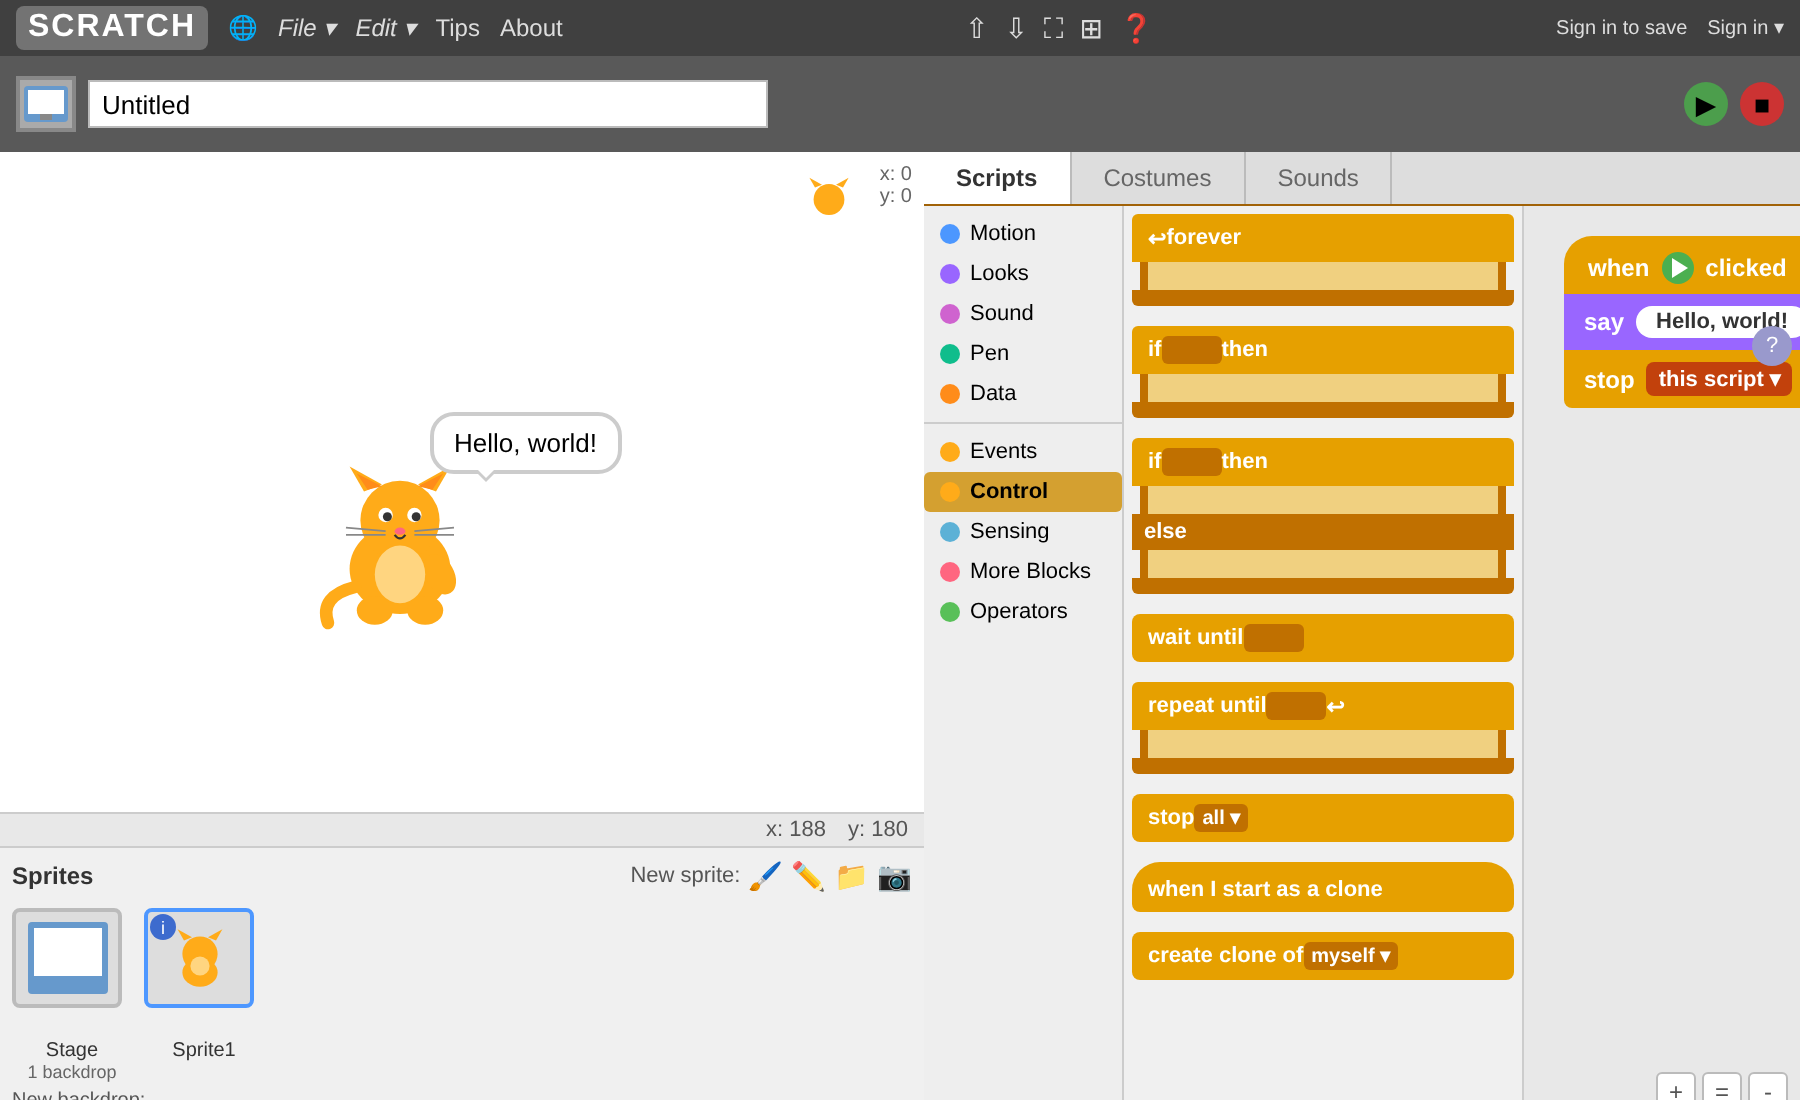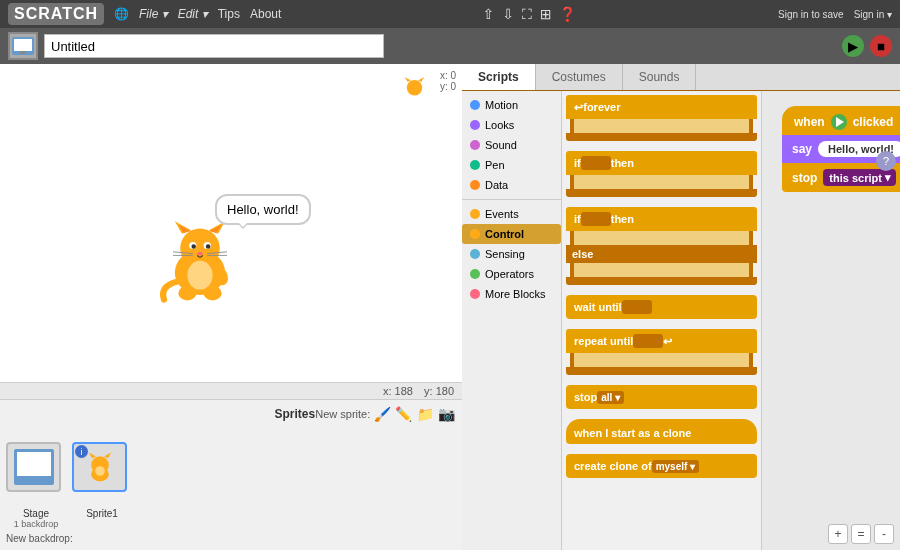--- a/index.html
+++ b/index.html
@@ -7,40 +7,40 @@
 
     
     #topbar { display: flex; align-items: center; background: #404040; height: 28px; padding: 0 8px; gap: 10px; }
     #scratch-logo { background: #737373; color: white; font-weight: bold; font-size: 16px; padding: 2px 6px; border-radius: 4px; letter-spacing: 1px; }
     .top-nav { color: #ddd; font-size: 12px; cursor: pointer; }
     .top-nav-dropdown { color: #ddd; font-size: 12px; cursor: pointer; font-style: italic; }
     .spacer { flex: 1; }
     .top-right { color: #ddd; font-size: 10px; cursor: pointer; }
 
     
-    #secondbar { display: flex; align-items: center; background: #595959; height: 36px; padding: 0 8px; gap: 6px; }
+    #secondbar { display: flex; align-items: center; background: #595959; height: 48px; padding: 0 8px; gap: 6px; }
     #stage-icon { width: 30px; height: 28px; border: 2px solid #888; background: #aaa; display: flex; align-items: center; justify-content: center; }
     #project-name { flex: 1; max-width: 340px; background: white; border: 1px solid #bbb; height: 24px; padding: 0 6px; font-size: 13px; }
     .control-btn { width: 22px; height: 22px; border-radius: 50%; border: none; cursor: pointer; }
     .green-btn { background: #4c9e4c; }
     .red-btn { background: #cc3333; }
 
     
     #main { display: flex; height: calc(550px - 64px); }
 
     
     #stage-area { width: 462px; display: flex; flex-direction: column; background: #e8e8e8; }
     #stage-canvas { width: 462px; height: 340px; background: white; position: relative; border-bottom: 1px solid #ccc; overflow: hidden; }
     .speech-bubble { position: absolute; left: 215px; top: 130px; background: white; border: 2px solid #ccc; border-radius: 12px; padding: 6px 10px; font-size: 13px; white-space: nowrap; }
     .speech-bubble::after { content: ''; position: absolute; bottom: -12px; left: 20px; border: 6px solid transparent; border-top-color: #ccc; }
     .speech-bubble::before { content: ''; position: absolute; bottom: -9px; left: 21px; border: 5px solid transparent; border-top-color: white; z-index: 1; }
 
     
     #sprites-panel { flex: 1; background: #f0f0f0; border-top: 1px solid #ccc; padding: 6px; display: flex; flex-direction: column; }
-    #sprites-header { display: flex; justify-content: flex-end; align-items: center; margin-bottom: 20px; }
+    #sprites-header { display: flex; justify-content: space-between; align-items: center; margin-bottom: 8px; }
     .sprites-label { font-size: 12px; font-weight: bold; color: #333; }
     .new-sprite-controls { display: flex; align-items: center; gap: 4px; font-size: 11px; color: #555; }
     .sprite-icon-btn { cursor: pointer; font-size: 14px; color: #555; }
     #sprites-list { display: flex; gap: 6px; flex-wrap: wrap; }
     .sprite-item { width: 60px; text-align: center; cursor: pointer; }
     .sprite-thumb { width: 55px; height: 50px; background: #ddd; border: 2px solid #bbb; border-radius: 4px; display: flex; align-items: center; justify-content: center; position: relative; overflow: hidden; }
     .sprite-thumb.selected { border-color: #4d97ff; }
     .sprite-name { font-size: 10px; color: #333; margin-top: 16px; }
     .sprite-info-badge { position: absolute; top: 1px; left: 1px; background: #3d6bce; color: white; border-radius: 50%; width: 13px; height: 13px; font-size: 9px; display: flex; align-items: center; justify-content: center; }
     #new-backdrop { font-size: 10px; color: #555; margin-top: 4px; }
@@ -262,26 +262,26 @@
         </div>
         <div class="cat-item" style="background:#d4a030;border-radius:3px;">
           <div class="cat-dot" style="background:#ffab19;"></div>
           <span style="font-weight:bold;">Control</span>
         </div>
         <div class="cat-item">
           <div class="cat-dot" style="background:#5cb1d6;"></div>
           <span>Sensing</span>
         </div>
         <div class="cat-item">
+          <div class="cat-dot" style="background:#ff6680;"></div>
+          <span>More Blocks</span>
+        </div>
+        <div class="cat-item">
           <div class="cat-dot" style="background:#59c059;"></div>
           <span>Operators</span>
-        </div>
-        <div class="cat-item">
-          <div class="cat-dot" style="background:#ff6680;"></div>
-          <span>More Blocks</span>
         </div>
       </div>
 
       <div id="blocks-list">
 
         <div style="position:relative;">
           <div class="block block-orange" style="width:100%;border-radius:3px 3px 0 0;">
             <span>↩</span>
             <span>forever</span>
           </div>
@@ -368,21 +368,21 @@
             <span>clicked</span>
           </div>
           
           <div style="background:#9966ff;padding:6px 10px;display:flex;align-items:center;gap:6px;font-size:12px;color:white;font-weight:bold;">
             <span>say</span>
             <span style="background:white;color:#333;border-radius:12px;padding:2px 10px;font-size:11px;">Hello, world!</span>
           </div>
           
           <div style="background:#e6a000;padding:6px 10px;display:flex;align-items:center;gap:6px;font-size:12px;color:white;font-weight:bold;border-radius:0 0 4px 4px;">
             <span>stop</span>
-            <span style="background:#701a75;color:white;border-radius:4px;padding:2px 6px;font-size:11px;display:inline-flex;align-items:center;gap:3px;justify-content:center;">
+            <span style="background:#c2410c;color:white;border-radius:4px;padding:2px 6px;font-size:11px;display:inline-flex;align-items:center;gap:3px;justify-content:center;">
               <span>this script</span>
               <span>▾</span>
             </span>
           </div>
         </div>
 
         <div id="help-btn">?</div>
 
         <div class="zoom-controls">
           <div class="zoom-btn">+</div>

